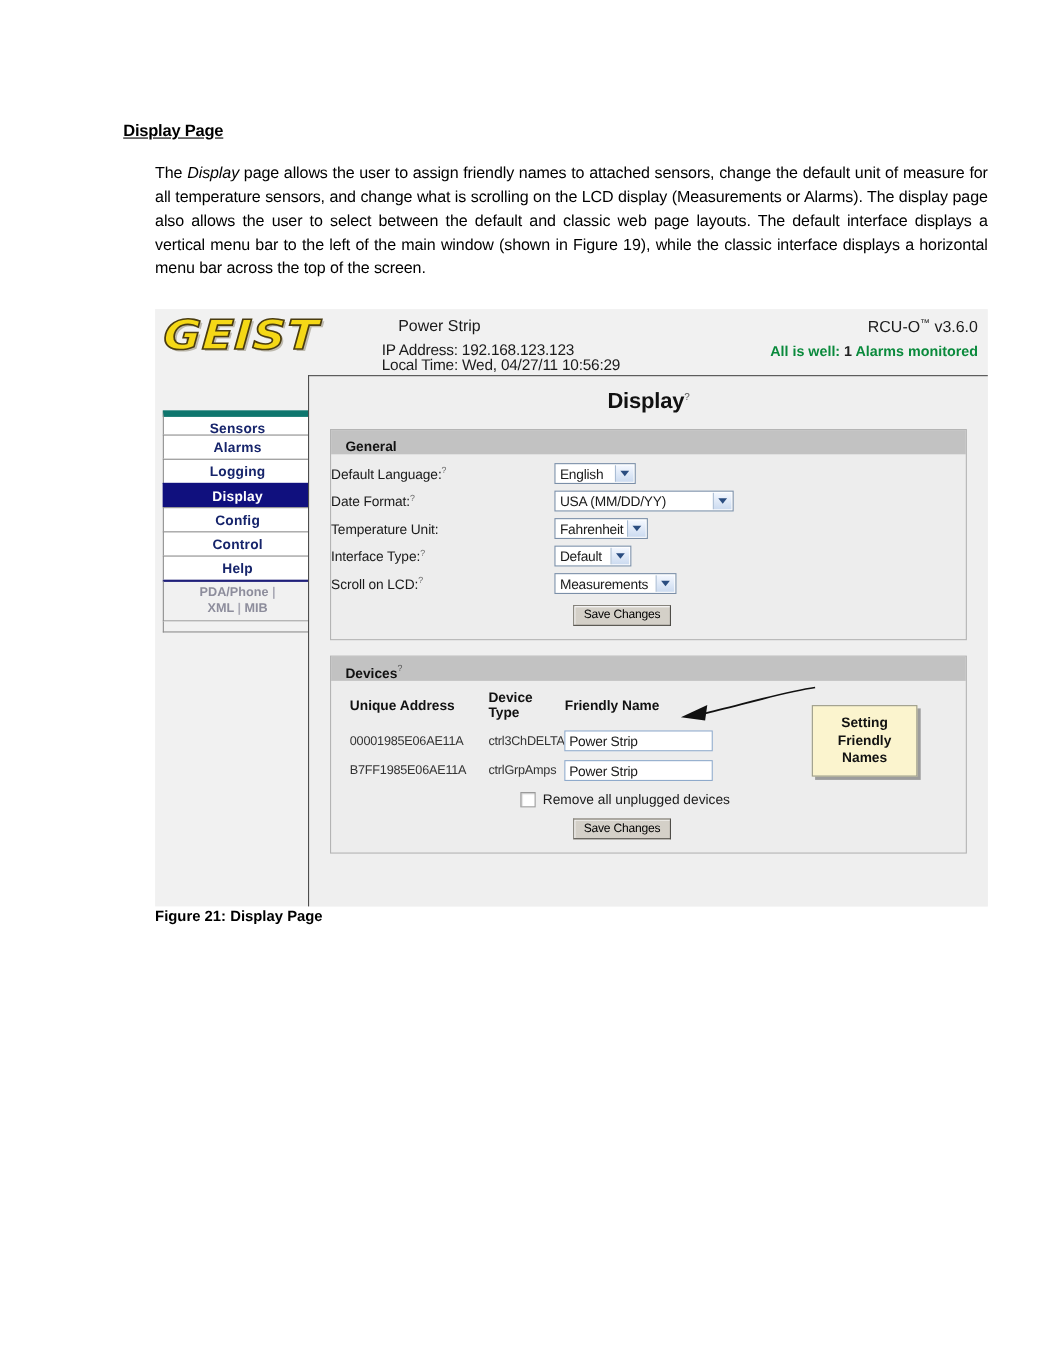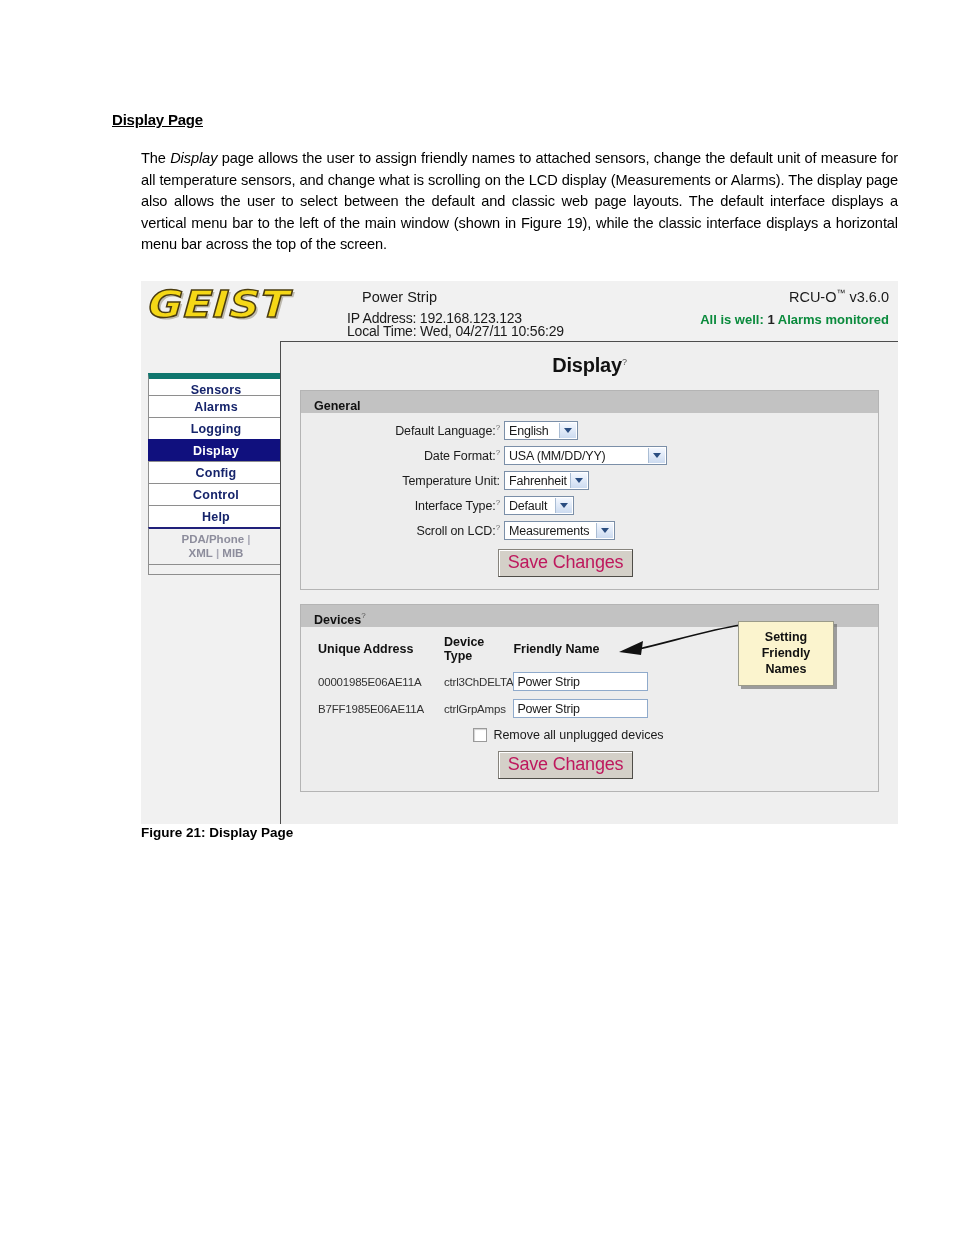--- a/index.html
+++ b/index.html
@@ -213,21 +213,20 @@
   .panel-body { padding: 8px 0 12px 0; }
 
   
   .frow {
     display: flex;
     align-items: center;
     margin-bottom: 6px;
   }
   .flabel {
     width: 199px;
-    text-align: right;
     font-size: 12.5px;
     color: #1a1a1a;
     padding-right: 4px;
     letter-spacing: -0.1px;
   }
   .flabel sup {
     font-size: 8px;
     vertical-align: 5px;
     color: #666;
   }
@@ -265,22 +264,22 @@
     display: block;
   }
 
   .btn {
     display: inline-block;
     background: #d4d0c8;
     border: 1px solid #86837c;
     border-right-color: #4f4d48;
     border-bottom-color: #4f4d48;
     box-shadow: inset 1px 1px 0 #ffffff;
-    font-size: 18px;
-    color: #be185d;
+    font-size: 11px;
+    color: #000000;
     padding: 2px 9px 3px 9px;
     letter-spacing: -0.2px;
     cursor: default;
   }
   .btn-row {
     text-align: center;
     margin-top: 9px;
     padding-right: 48px;
   }
 
@@ -332,21 +331,21 @@
     border: 1px solid #9a9a9a;
     background: #fff;
     box-shadow: inset 1px 1px 1px rgba(0,0,0,.18);
     margin-right: 6px;
   }
 
   
   .callout {
     position: absolute;
     left: 597px;
-    top: 340px;
+    top: 360px;
     width: 86px;
     padding: 7px 4px 8px 4px;
     background: #fbf4ce;
     border: 1px solid #9b9b8a;
     box-shadow: 3px 3px 0 rgba(90,90,90,.55);
     text-align: center;
     font-size: 12.5px;
     font-weight: bold;
     color: #111;
     line-height: 16px;

